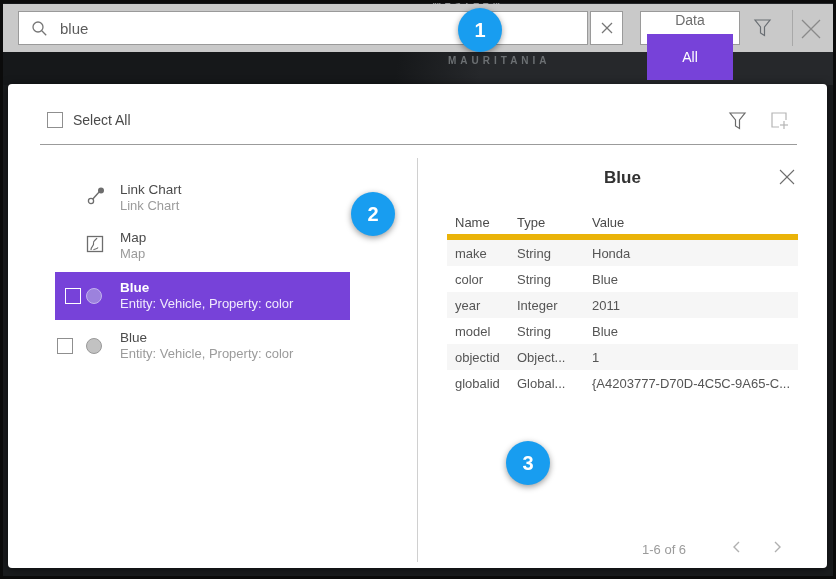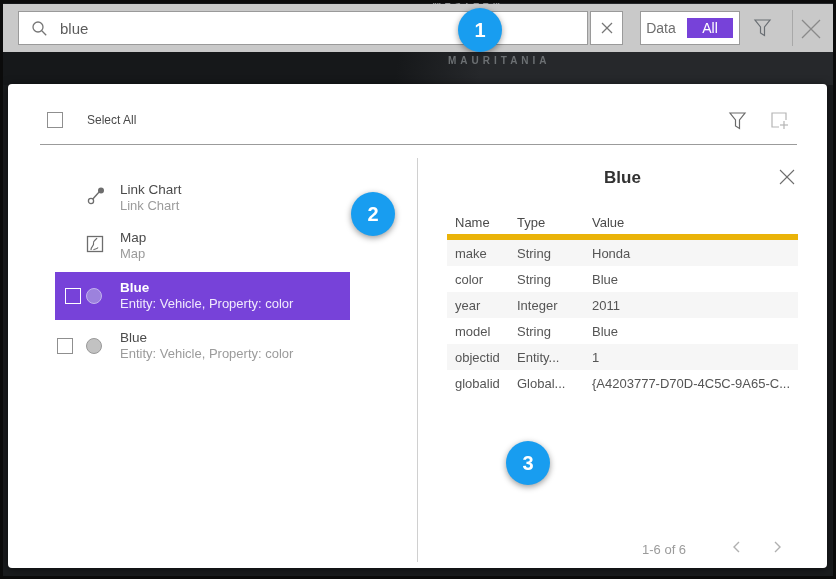--- a/index.html
+++ b/index.html
@@ -21,35 +21,35 @@
 
   
   .search-bar { position:absolute; left:3px; top:4px; width:830px; height:48px; background:#c9c9c9;
     z-index:3; }
   .search-input-box { position:absolute; left:15px; top:7px; width:570px; height:34px; background:#fff;
     border:1px solid #9a9a9a; display:flex; align-items:center; padding-left:12px; }
   .search-query { margin-left:12px; font-size:15px; color:#5c5c5c; }
   .clear-btn { position:absolute; left:587px; top:7px; width:33px; height:34px; background:#fff;
     border:1px solid #9a9a9a; display:flex; align-items:center; justify-content:center; cursor:pointer; }
   .scope-toggle { position:absolute; left:637px; top:7px; width:100px; height:34px; background:#fff;
-    border:1px solid #9a9a9a; display:flex; }
+    border:1px solid #9a9a9a; display:flex;flex-direction:column; }
   .scope-opt { flex:1; display:flex; align-items:center; justify-content:center; font-size:14px;
     color:#6e6e6e; cursor:pointer; }
   .scope-opt.sel { background:#7742d9; color:#fff; margin:6px; flex:0 0 46px; }
   .topbar-filter { position:absolute; left:750px; top:14px; cursor:pointer; }
   .topbar-divider { position:absolute; left:789px; top:6px; width:1px; height:36px; background:#a8a8a8; }
   .topbar-close { position:absolute; left:796px; top:13px; cursor:pointer; }
 
   
   .panel { position:absolute; left:8px; top:84px; width:819px; height:484px; background:#fff;
     border-radius:4px; box-shadow:0 1px 8px rgba(0,0,0,.55); z-index:2; }
   .checkbox { display:inline-block; width:16px; height:16px; border:1px solid #8f8f8f; background:#fff;
     cursor:pointer; }
   .select-all-row { position:absolute; left:39px; top:28px; display:flex; align-items:center; }
-  .select-all-label { margin-left:24px; font-size:12px; color:#4a4a4a; }
+  .select-all-label { margin-left:10px; font-size:14px; color:#4a4a4a; }
   .panel-filter { position:absolute; left:720px; top:27px; cursor:pointer; }
   .panel-add { position:absolute; left:762px; top:27px; cursor:pointer; }
   .panel-divider-h { position:absolute; left:32px; top:60px; width:757px; height:1px; background:#9b9b9b; }
   .panel-divider-v { position:absolute; left:409px; top:74px; width:1px; height:404px; background:#d0d0d0; }
 
   
   .result-item { position:absolute; left:0; width:342px; display:flex; align-items:center; cursor:pointer; }
   .ri-sym { position:absolute; left:78px; }
   .ri-check { position:absolute; left:49px; }
   .ri-text { position:absolute; left:112px; }
@@ -229,21 +229,21 @@
         <span class="c-type">Integer</span>
         <span class="c-value">2011</span>
       </div>
       <div class="dt-row">
         <span class="c-name">model</span>
         <span class="c-type">String</span>
         <span class="c-value">Blue</span>
       </div>
       <div class="dt-row">
         <span class="c-name">objectid</span>
-        <span class="c-type">Entity...</span>
+        <span class="c-type">Object...</span>
         <span class="c-value">1</span>
       </div>
       <div class="dt-row">
         <span class="c-name">globalid</span>
         <span class="c-type">Global...</span>
         <span class="c-value">{A4203777-D70D-4C5C-9A65-C...</span>
       </div>
     </div>
 
     <div class="pagination">

